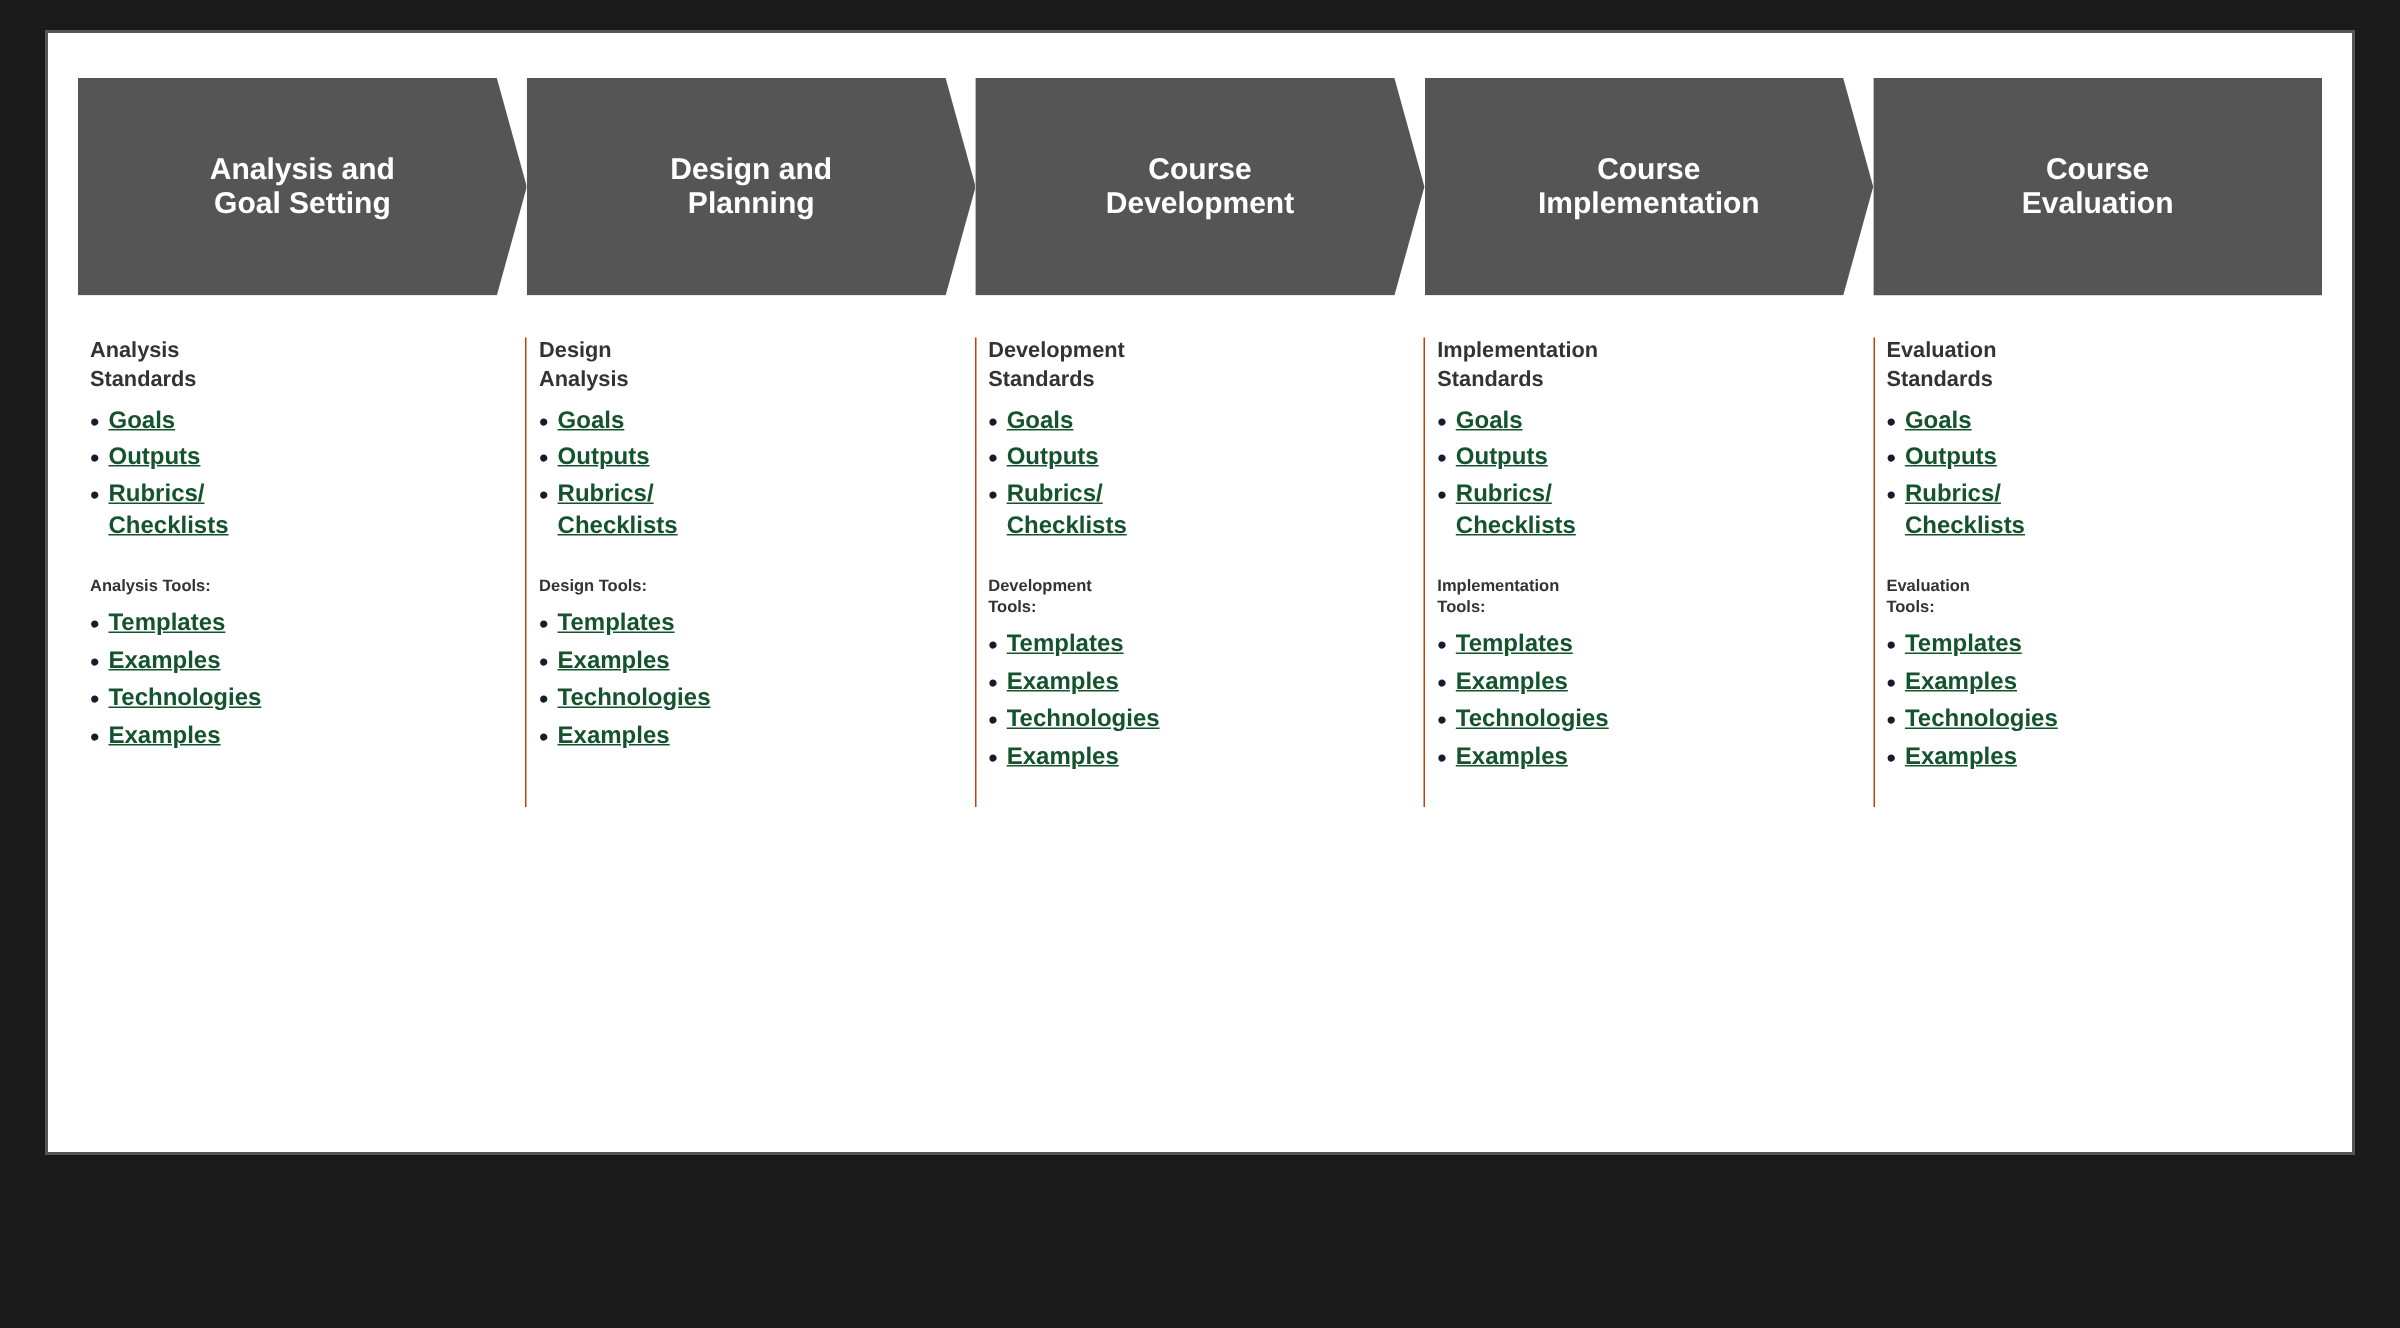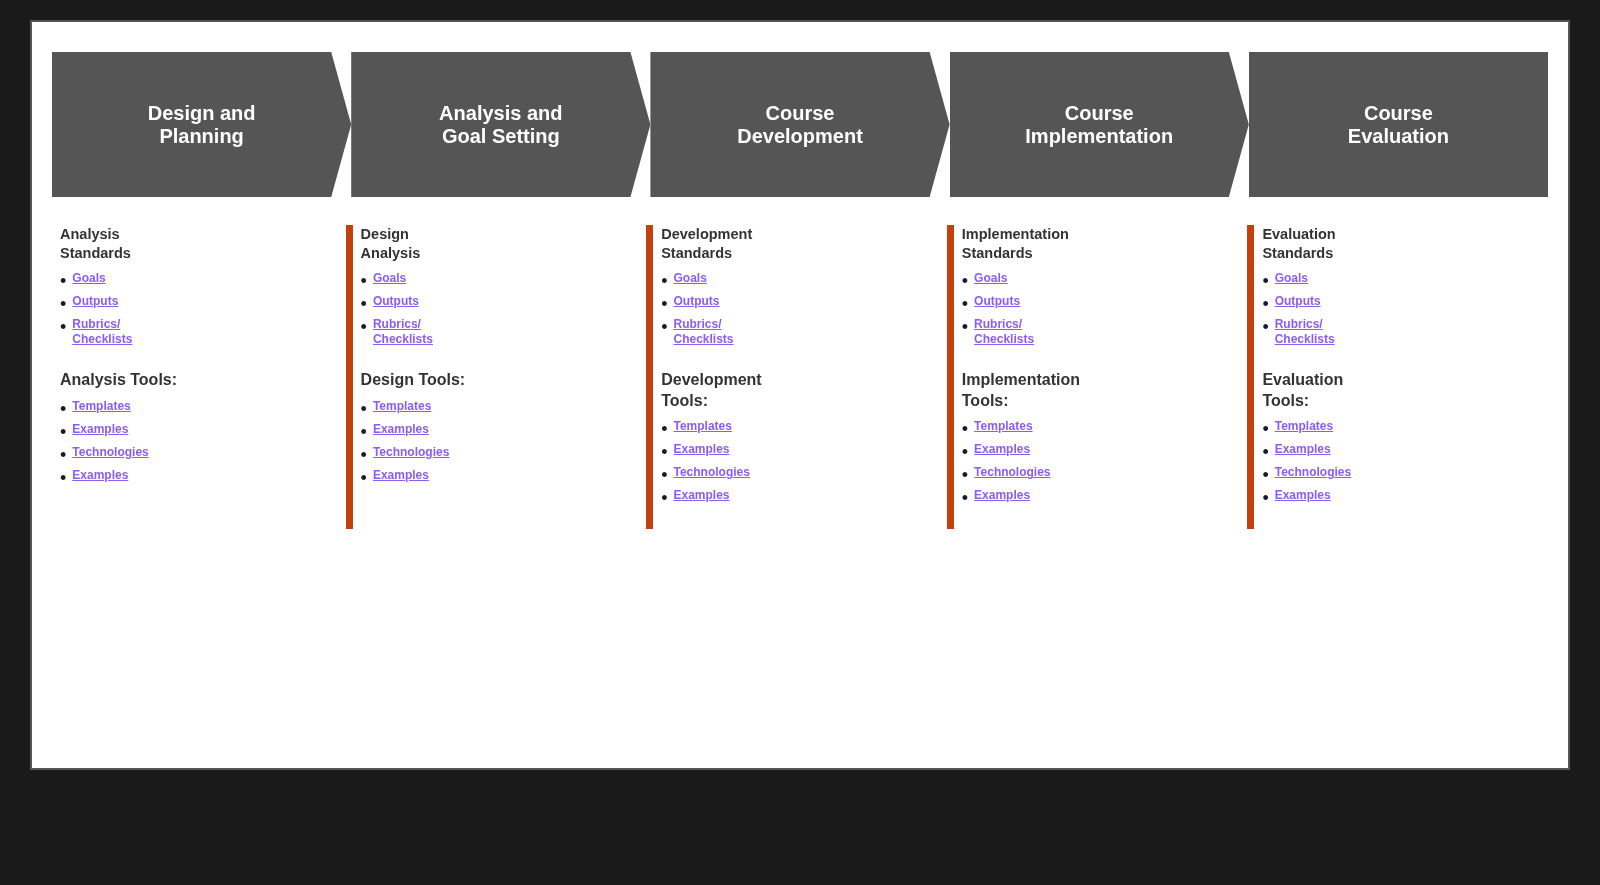--- a/index.html
+++ b/index.html
@@ -50,21 +50,21 @@
       clip-path: polygon(0 0, 100% 0, 100% 100%, 0 100%);
     }
     
     .content-row {
       display: flex;
       gap: 0;
     }
     .content-col {
       flex: 1;
       padding: 0 12px 0 8px;
-      border-right: 7px solid #c2410c;
+      border-right: 1px solid #c2410c;
     }
     .content-col:last-child {
       border-right: none;
     }
     .section-heading {
       font-size: 14.5px;
       font-weight: bold;
       color: #333333;
       margin-bottom: 8px;
       line-height: 1.3;
@@ -82,48 +82,48 @@
     }
     .bullet {
       color: #1a1a2e;
       font-size: 18px;
       line-height: 1;
       margin-right: 6px;
       margin-top: 1px;
       flex-shrink: 0;
     }
     .link-list a {
-      color: #8b5cf6;
+      color: #14532d;
       text-decoration: underline;
-      font-size: 12px;
+      font-size: 16px;
       font-weight: bold;
       line-height: 1.3;
     }
     .tools-heading {
-      font-size: 16px;
+      font-size: 11px;
       font-weight: bold;
       color: #333333;
       margin-bottom: 8px;
       margin-top: 4px;
       line-height: 1.3;
     }
   </style>
 </head>
 <body>
 
 <div class="main-container">
 
   <div class="flow-row">
   <div class="flow-item">
+        <div class="arrow-box" style="white-space: pre-line;">Analysis and
+Goal Setting</div>
+      </div>
+      <div class="flow-item">
         <div class="arrow-box" style="white-space: pre-line;">Design and
 Planning</div>
-      </div>
-      <div class="flow-item">
-        <div class="arrow-box" style="white-space: pre-line;">Analysis and
-Goal Setting</div>
       </div>
       <div class="flow-item">
         <div class="arrow-box" style="white-space: pre-line;">Course
 Development</div>
       </div>
       <div class="flow-item">
         <div class="arrow-box" style="white-space: pre-line;">Course
 Implementation</div>
       </div>
       <div class="flow-item">

